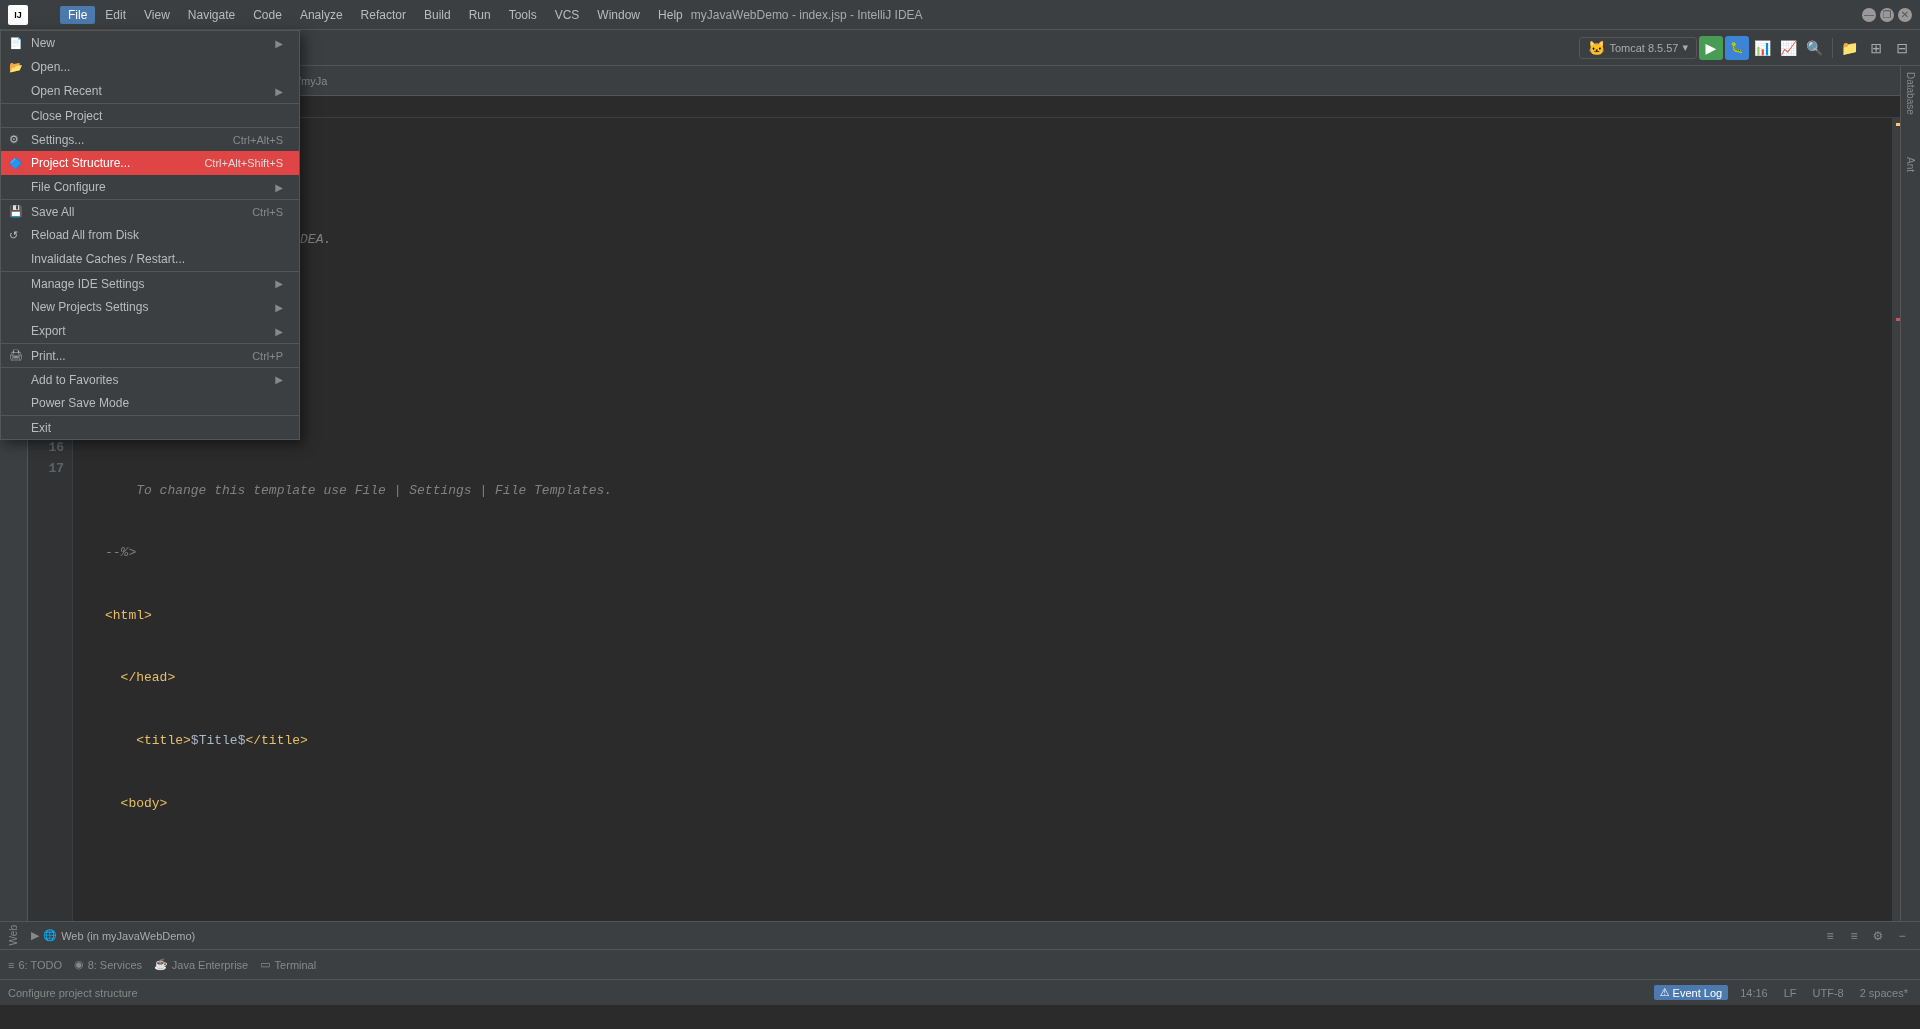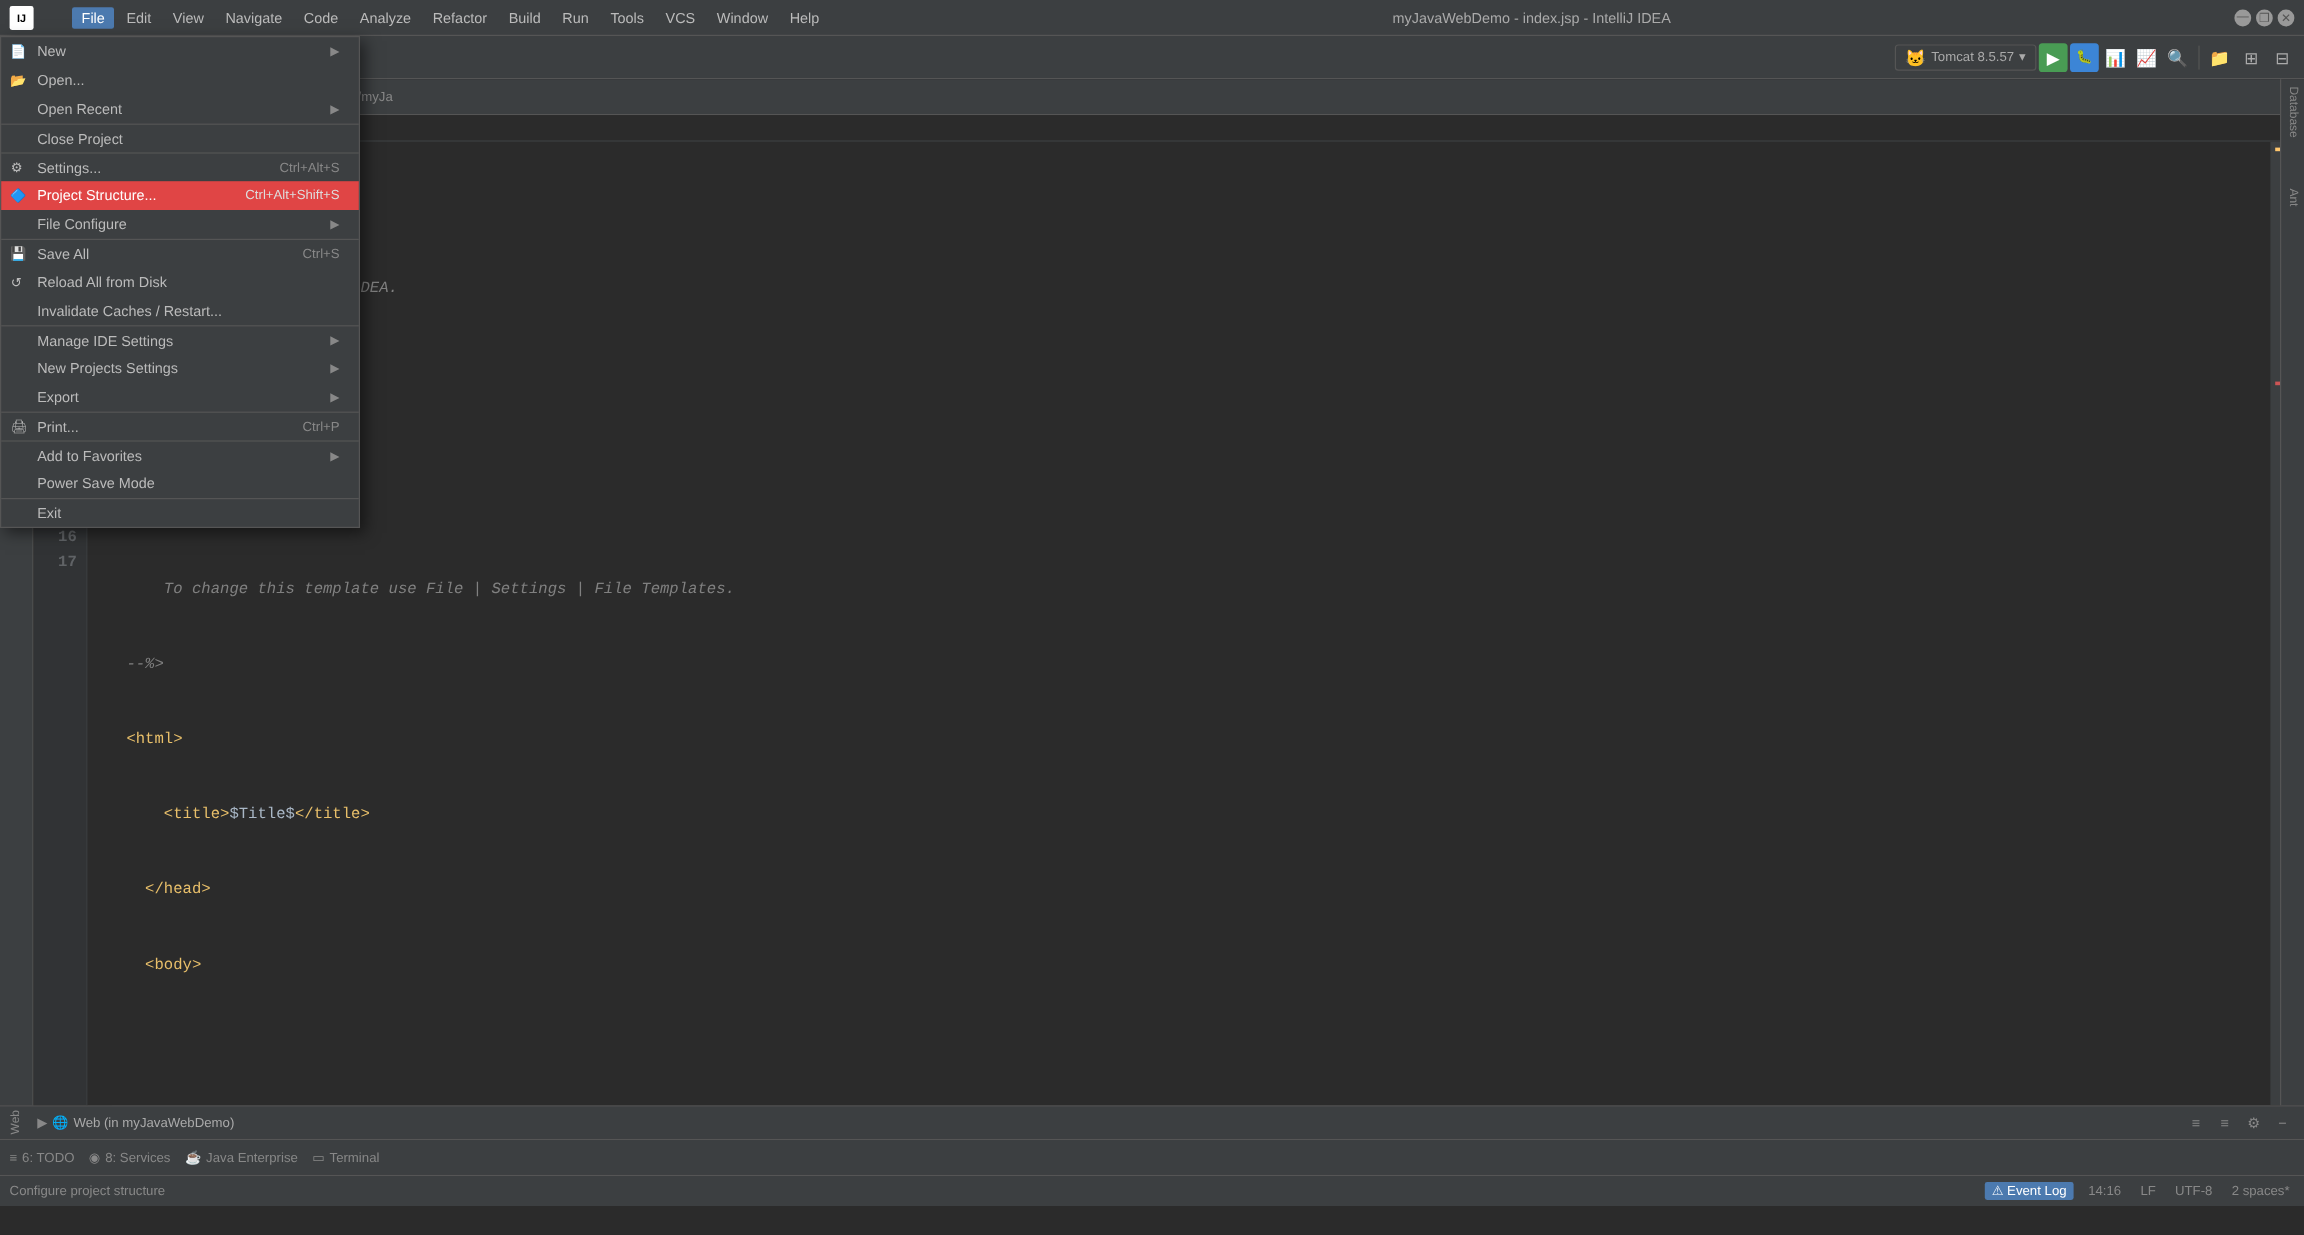--- a/index.html
+++ b/index.html
@@ -45,21 +45,21 @@
       background: #4c5052;
       color: #fff;
       margin-left: 28px;
     }
     .menu-item.active {
       background: #4c7aaf;
       color: #fff;
     }
     .title-bar-title {
       flex: 1;
-      text-align: center;
+      text-align: left;
       color: #aaa;
       font-size: 12px;
     }
     .title-bar-controls {
       display: flex;
       gap: 4px;
     }
     .title-btn {
       width: 14px; height: 14px;
       border-radius: 50%;
@@ -661,22 +661,22 @@
 
       <div class="code-area">
         <div class="code-line"><span class="code-comment">&lt;%--</span></div>
         <div class="code-line"><span class="code-comment">    Created by IntelliJ IDEA.</span></div>
         <div class="code-line"><span class="code-comment">    User: CaoChenLei</span></div>
         <div class="code-line"><span class="code-comment">    Date: 2020/9/8</span></div>
         <div class="code-line"><span class="code-comment">    Time: 18:04</span></div>
         <div class="code-line"><span class="code-comment">    To change this template use File | Settings | File Templates.</span></div>
         <div class="code-line"><span class="code-comment">--%&gt;</span></div>
         <div class="code-line"><span class="code-tag">&lt;html&gt;</span></div>
+        <div class="code-line"><span class="code-tag">  &lt;/head&gt;</span></div>
         <div class="code-line"><span class="code-tag">    &lt;title&gt;</span><span class="code-plain">$Title$</span><span class="code-tag">&lt;/title&gt;</span></div>
-        <div class="code-line"><span class="code-tag">  &lt;/head&gt;</span></div>
         <div class="code-line"><span class="code-tag">  &lt;body&gt;</span></div>
         
         
         
         
       </div>
 
       <div class="scroll-indicator">
         <div class="scroll-marker-yellow" style="top: 5px;"></div>
         <div class="scroll-marker-red" style="top: 200px;"></div>

